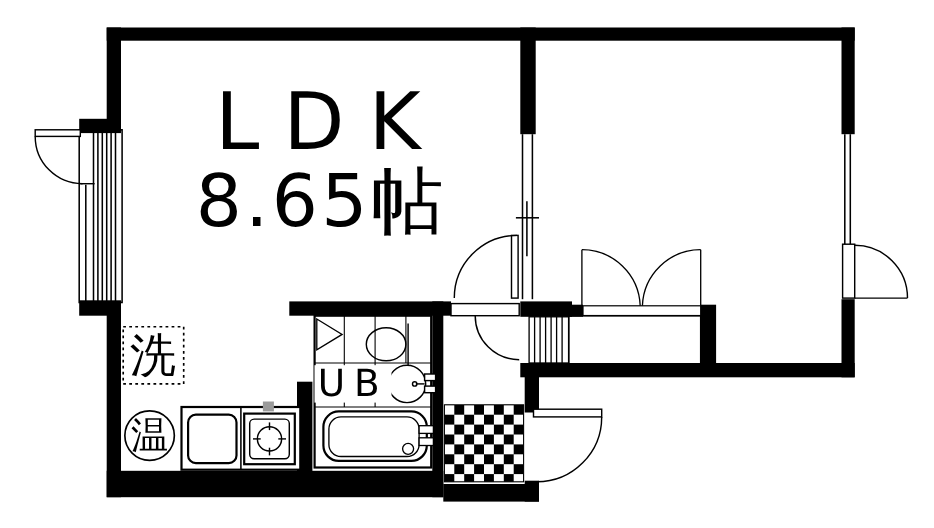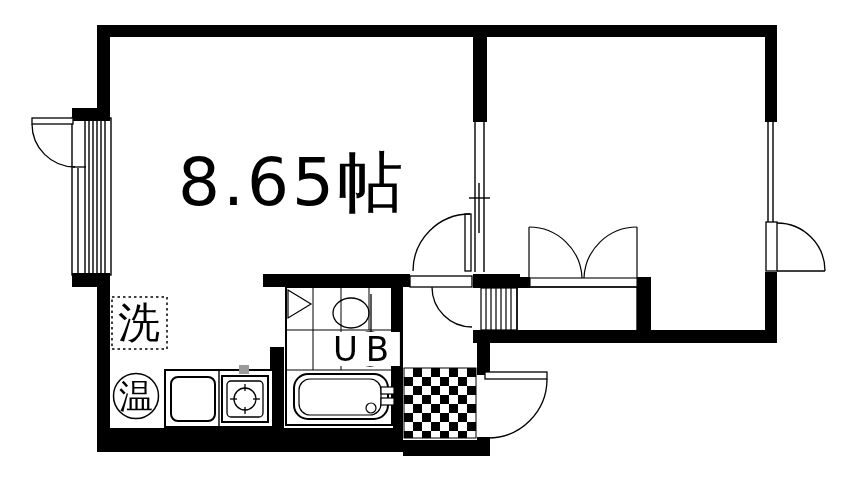--- a/index.html
+++ b/index.html
@@ -10,21 +10,21 @@
   #plan-svg{position:absolute;left:0;top:0;}
   .lbl{
     position:absolute;transform:translate(-50%,-50%);
     color:#000;white-space:nowrap;line-height:1;text-align:center;
   }
   .lbl-ldk{font-size:72px;letter-spacing:22px;}
   .lbl-ldk-size{font-size:66px;letter-spacing:3px;}
   .lbl-yo{font-size:62px;letter-spacing:16px;}
   .lbl-yo-size{font-size:66px;letter-spacing:2px;}
   .lbl-shuno{font-size:38px;letter-spacing:6px;}
-  .lbl-ub{font-size:34px;letter-spacing:8px;background:#fff;padding:0 3px;margin-left:44px;}
+  .lbl-ub{font-size:34px;letter-spacing:8px;background:#fff;padding:0 3px;}
   .lbl-sen{font-size:42px;}
   .lbl-on{font-size:34px;}
 </style>
 </head>
 <body>
 
 <div id="canvas">
 
   <svg id="plan-svg" width="849" height="480" viewBox="0 0 849 480">
     <defs>
@@ -169,18 +169,19 @@
         <line x1="230" y1="399" x2="237" y2="399" stroke-width="1.3"></line>
         <line x1="253" y1="399" x2="260" y2="399" stroke-width="1.3"></line>
       </g>
       <rect x="239" y="365" width="10" height="9" fill="#9b9b9b" stroke="none"></rect>
     </g>
 
     <rect x="112" y="297" width="55" height="52" fill="none" stroke="#000" stroke-width="1.5" stroke-dasharray="2.5,3"></rect>
     <circle cx="136" cy="396" r="22.5" fill="none" stroke="#000" stroke-width="1.5"></circle>
   </svg>
 
+  <div class="lbl lbl-ldk" style="left:300px;top:110px;">LDK</div>
   <div class="lbl lbl-ldk-size" style="left:292px;top:183px;">8.65帖</div>
   <div class="lbl lbl-ub" style="left:321px;top:349px;">UB</div>
   <div class="lbl lbl-sen" style="left:139px;top:323px;">洗</div>
   <div class="lbl lbl-on" style="left:136px;top:396px;">温</div>
 
 </div>
 
 </body></html>

